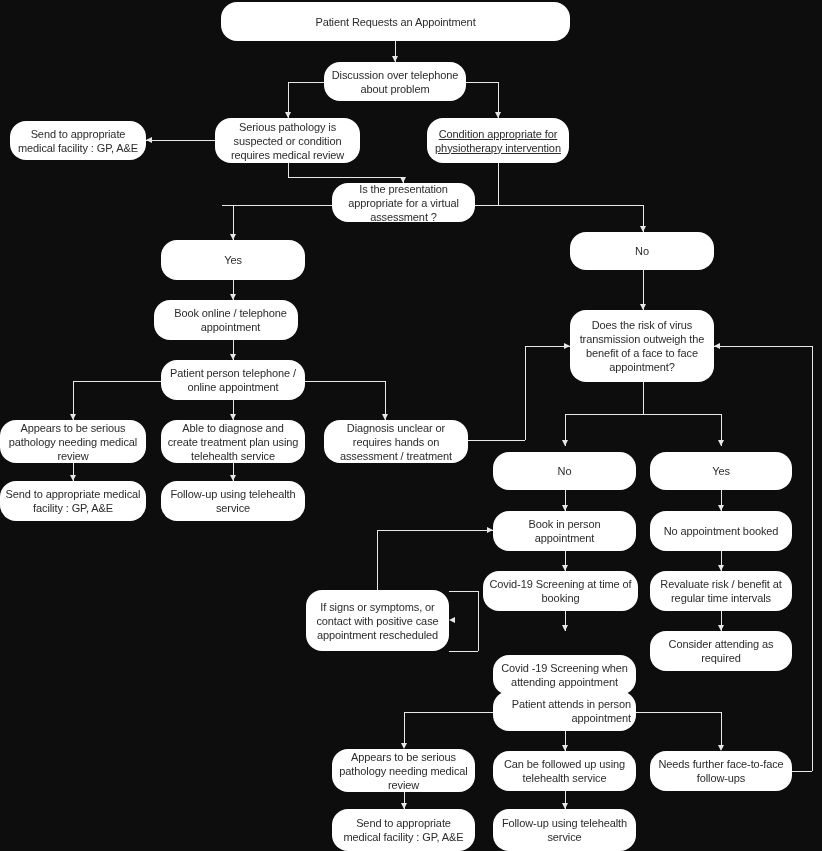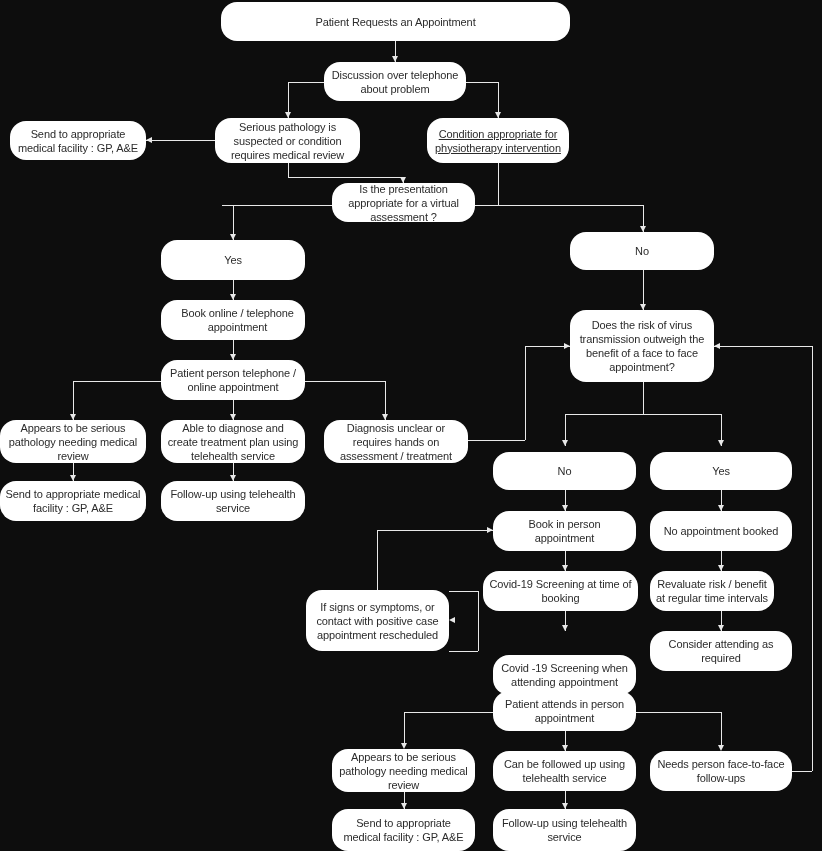--- a/index.html
+++ b/index.html
@@ -158,37 +158,37 @@
     </div>
   <div id="node-layer">
       <div class="node" style="left: 221px; top: 2px; width: 349px; height: 39px;">Patient Requests an Appointment</div>
       <div class="node" style="left: 324px; top: 62px; width: 142px; height: 39px;">Discussion over telephone about problem</div>
       <div class="node" style="left: 10px; top: 121px; width: 136px; height: 39px;">Send to appropriate medical facility : GP, A&amp;E</div>
       <div class="node" style="left: 215px; top: 118px; width: 145px; height: 45px;">Serious pathology is suspected or condition requires medical review</div>
       <div class="node" style="left: 427px; top: 118px; width: 142px; height: 45px; text-decoration: underline;">Condition appropriate for physiotherapy intervention</div>
       <div class="node" style="left: 332px; top: 183px; width: 143px; height: 39px;">Is the presentation appropriate for a virtual assessment ?</div>
       <div class="node" style="left: 161px; top: 240px; width: 144px; height: 40px;">Yes</div>
       <div class="node" style="left: 570px; top: 232px; width: 144px; height: 38px;">No</div>
-      <div class="node" style="left: 161px; top: 300px; width: 144px; height: 40px; padding-left: 14px;">Book online / telephone appointment</div>
+      <div class="node" style="left: 154px; top: 300px; width: 144px; height: 40px; padding-left: 14px;">Book online / telephone appointment</div>
       <div class="node" style="left: 570px; top: 310px; width: 144px; height: 72px;">Does the risk of virus transmission outweigh the benefit of a face to face appointment?</div>
       <div class="node" style="left: 161px; top: 360px; width: 144px; height: 40px;">Patient person telephone / online appointment</div>
       <div class="node" style="left: 0px; top: 420px; width: 146px; height: 43px;">Appears to be serious pathology needing medical review</div>
       <div class="node" style="left: 161px; top: 420px; width: 144px; height: 43px;">Able to diagnose and create treatment plan using telehealth service</div>
       <div class="node" style="left: 324px; top: 420px; width: 144px; height: 43px;">Diagnosis unclear or requires hands on assessment / treatment</div>
       <div class="node" style="left: 493px; top: 452px; width: 143px; height: 38px;">No</div>
       <div class="node" style="left: 650px; top: 452px; width: 142px; height: 38px;">Yes</div>
       <div class="node" style="left: 0px; top: 481px; width: 146px; height: 40px;">Send to appropriate medical facility : GP, A&amp;E</div>
       <div class="node" style="left: 161px; top: 481px; width: 144px; height: 40px;">Follow-up using telehealth service</div>
       <div class="node" style="left: 493px; top: 511px; width: 143px; height: 40px;">Book in person appointment</div>
       <div class="node" style="left: 650px; top: 511px; width: 142px; height: 40px;">No appointment booked</div>
       <div class="node" style="left: 483px; top: 571px; width: 155px; height: 40px;">Covid-19 Screening at time of booking</div>
-      <div class="node" style="left: 650px; top: 571px; width: 124px; height: 40px;">Revaluate risk / benefit at regular time intervals</div>
+      <div class="node" style="left: 650px; top: 571px; width: 142px; height: 40px;">Revaluate risk / benefit at regular time intervals</div>
       <div class="node" style="left: 306px; top: 590px; width: 143px; height: 61px;">If signs or symptoms, or contact with positive case appointment rescheduled</div>
       <div class="node" style="left: 493px; top: 631px; width: 143px; height: 40px; margin-top: 24px;">Covid -19 Screening when attending appointment</div>
       <div class="node" style="left: 650px; top: 631px; width: 142px; height: 40px;">Consider attending as required</div>
-      <div class="node" style="left: 493px; top: 691px; width: 143px; height: 40px;">Patient attends in person appointment</div>
+      <div class="node" style="left: 493px; top: 691px; width: 143px; height: 40px; text-align: right;">Patient attends in person appointment</div>
       <div class="node" style="left: 332px; top: 749px; width: 143px; height: 43px;">Appears to be serious pathology needing medical review</div>
       <div class="node" style="left: 493px; top: 751px; width: 143px; height: 40px;">Can be followed up using telehealth service</div>
-      <div class="node" style="left: 650px; top: 751px; width: 142px; height: 40px;">Needs person face-to-face follow-ups</div>
+      <div class="node" style="left: 650px; top: 751px; width: 142px; height: 40px;">Needs further face-to-face follow-ups</div>
       <div class="node" style="left: 332px; top: 809px; width: 143px; height: 42px;">Send to appropriate medical facility : GP, A&amp;E</div>
       <div class="node" style="left: 493px; top: 809px; width: 143px; height: 42px;">Follow-up using telehealth service</div>
     </div>
 </div>
 
 </body></html>

